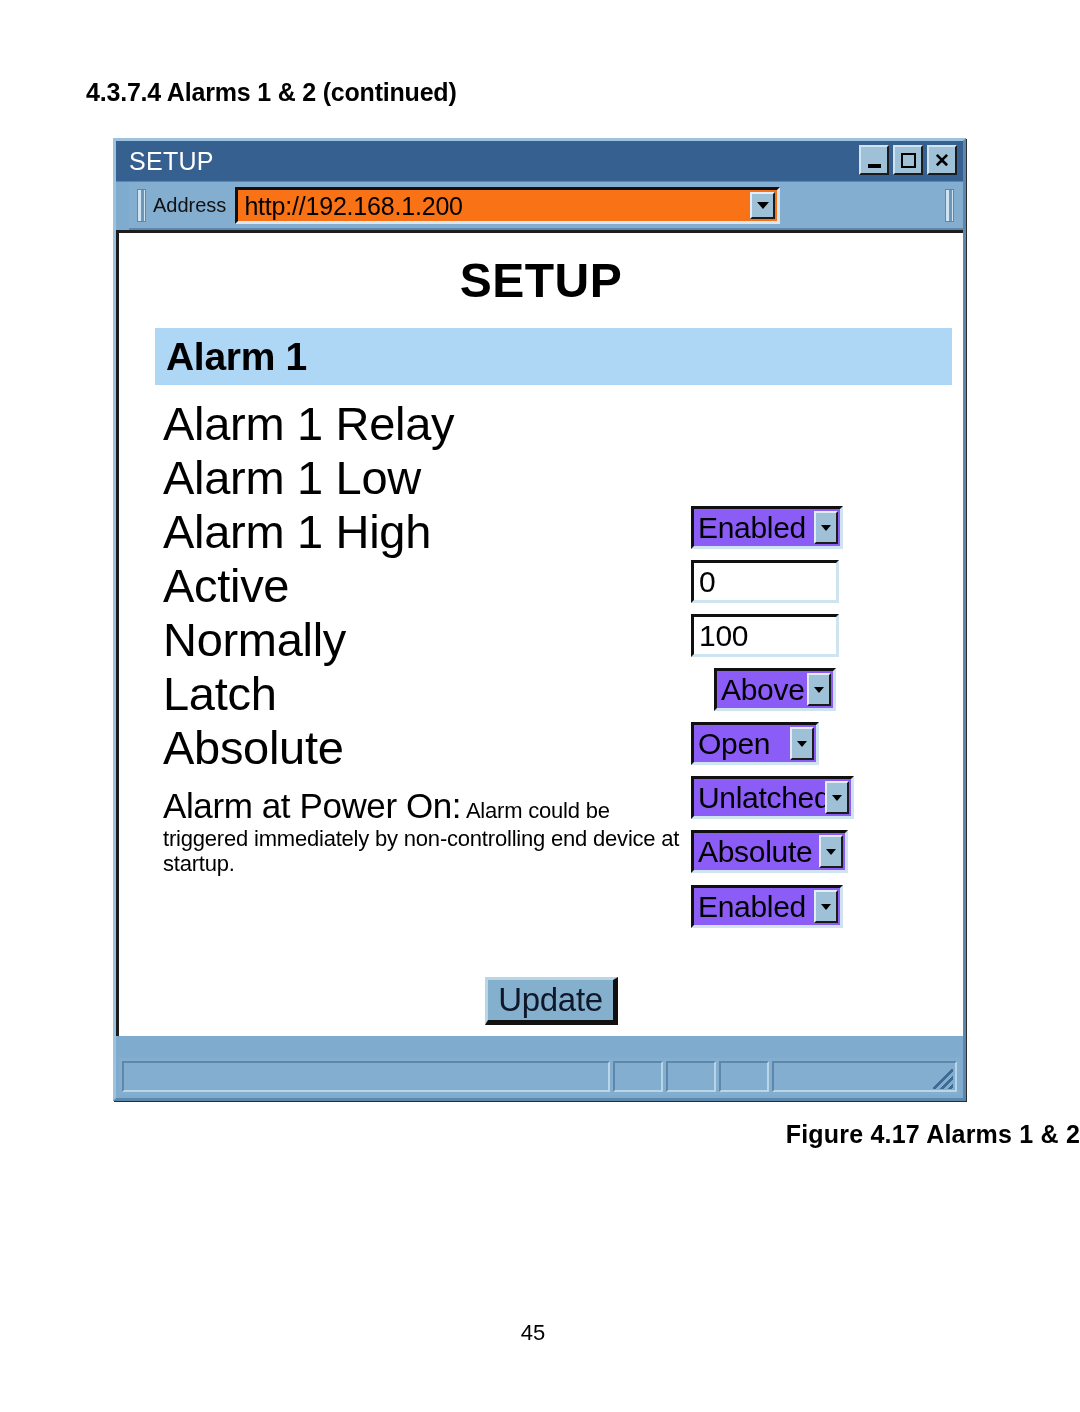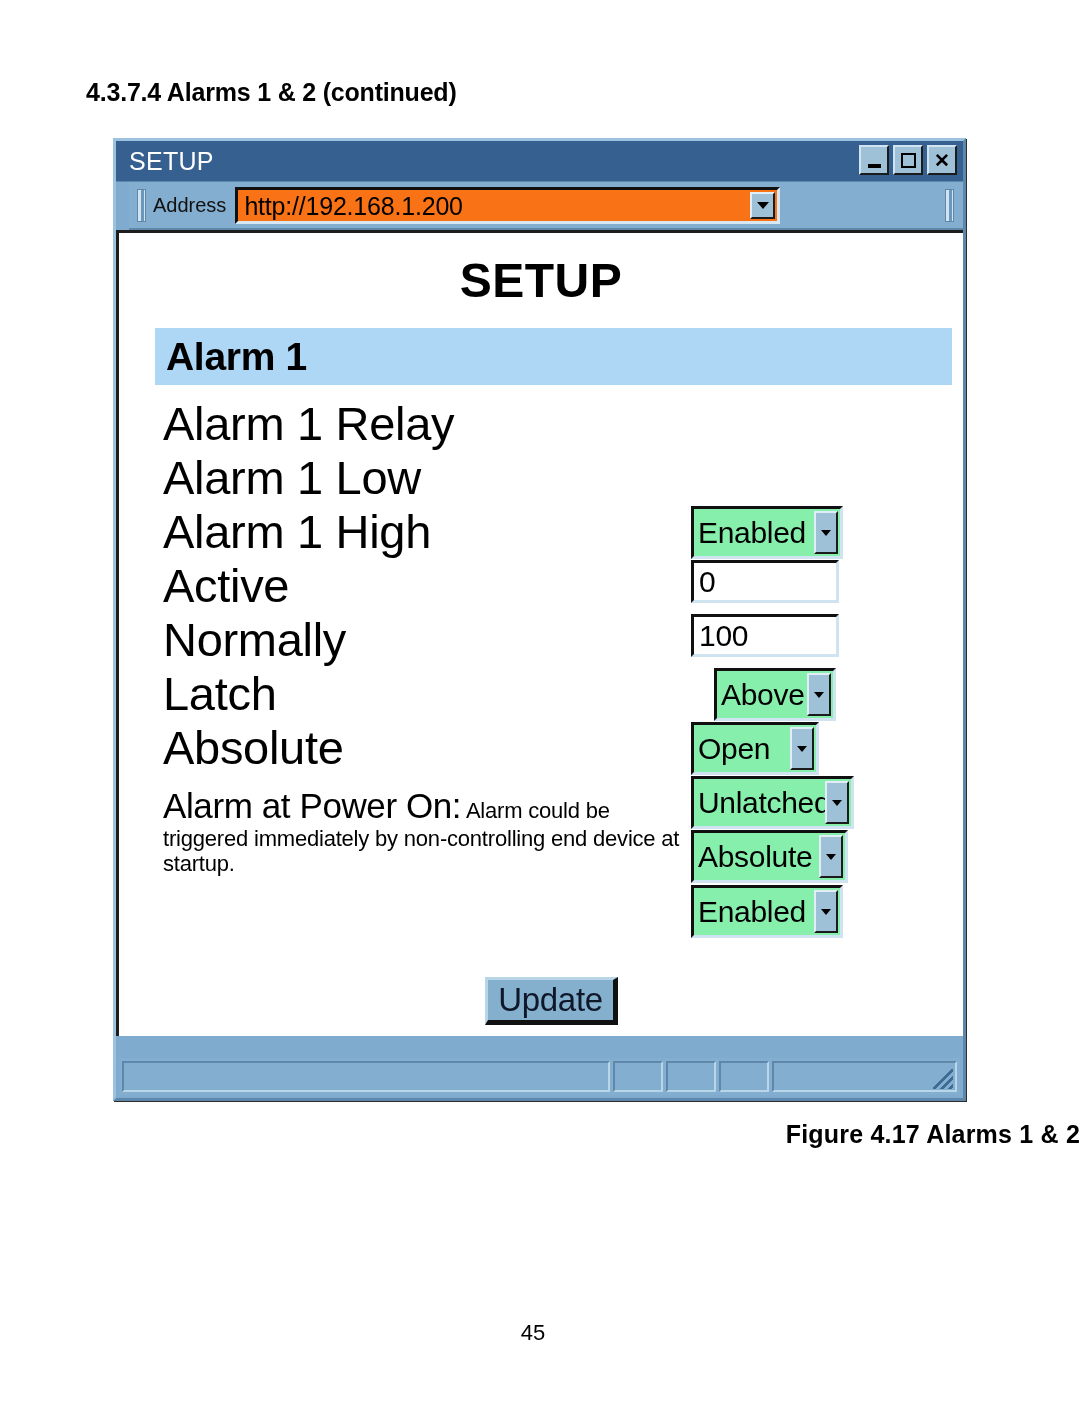--- a/index.html
+++ b/index.html
@@ -209,29 +209,29 @@
   }
   .form-label {
     font-size: 47px;
     white-space: nowrap;
     letter-spacing: -0.3px;
   }
 
   
   .select-box {
     position: absolute;
-    background: #86efac;
+    background: #8b5cf6;
     border-left: 3px solid #101010;
     border-top: 3px solid #101010;
     border-right: 3px solid #cfe3f0;
     border-bottom: 3px solid #cfe3f0;
     box-sizing: border-box;
     display: flex;
     align-items: center;
-    height: 53px;
+    height: 43px;
   }
   .select-value {
     font-size: 30px;
     padding-left: 4px;
     white-space: nowrap;
     letter-spacing: -0.3px;
   }
   .select-arrow {
     position: absolute;
     right: 2px;

